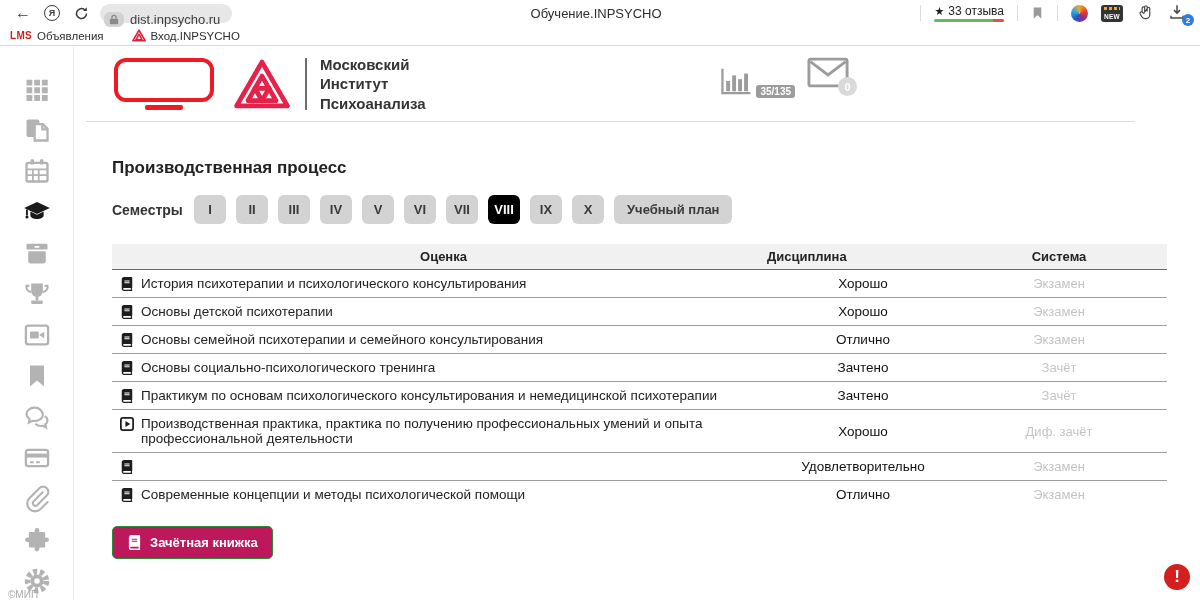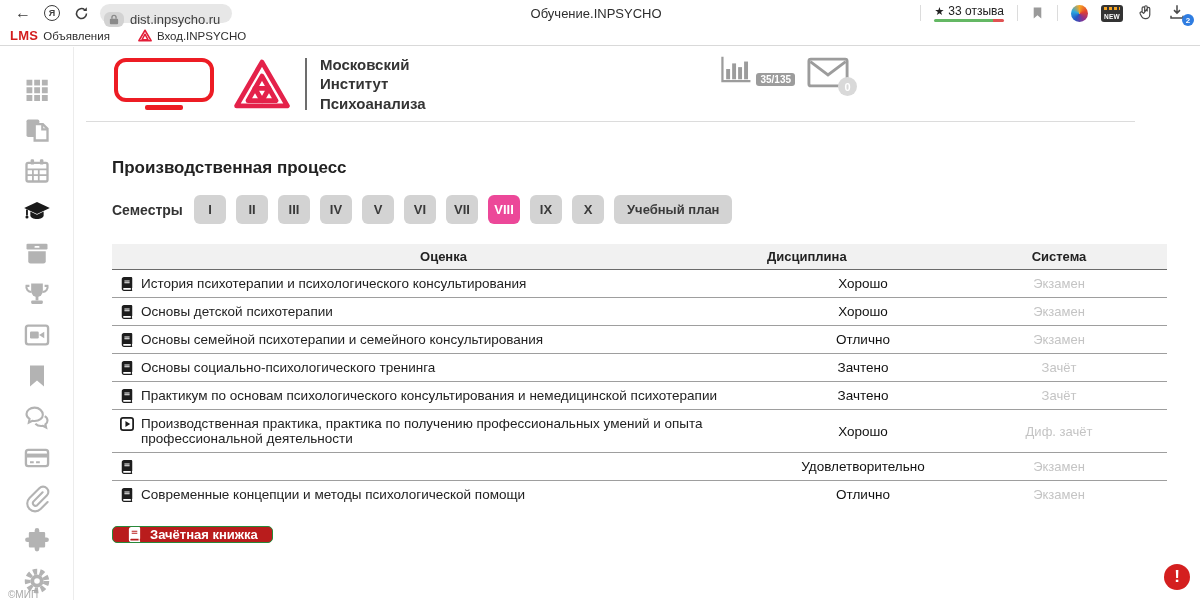--- a/index.html
+++ b/index.html
@@ -35,21 +35,21 @@
   .new-ext::before { content:""; position:absolute; top:2px; left:3px; right:3px; height:3px;
     background:repeating-linear-gradient(90deg,#f5a623 0 3px,#333 3px 5px); }
   .new-label { color:#fff; font-size:6.5px; font-weight:bold; padding-bottom:2px; letter-spacing:.3px; }
   .hand-ext svg { display:block; cursor:pointer; }
   .download-wrap { position:relative; width:22px; height:20px; cursor:pointer; }
   .dl-badge { position:absolute; right:-4px; bottom:-3px; width:12px; height:12px; border-radius:50%;
     background:#2f7de1; color:#fff; font-size:8px; font-weight:bold; display:flex; align-items:center; justify-content:center; }
 
   .bookmarks { height:19px; display:flex; align-items:center; gap:7px; padding:0 10px; }
   .bm-item { display:flex; align-items:center; gap:5px; font-size:11.5px; color:#2e2e2e; cursor:pointer; }
-  .lms-glyph { color:#d31d1d; font-size:13px; font-weight:bold; letter-spacing:.3px; }
+  .lms-glyph { color:#d31d1d; font-size:10px; font-weight:bold; letter-spacing:.3px; }
   .bm-sep { width:14px; }
 
   
   .app { position:absolute; top:47px; left:0; right:0; bottom:0; display:flex; }
   .sidebar { width:74px; flex:none; border-right:1px solid #ececec; position:relative;
     display:flex; flex-direction:column; align-items:center; padding-top:28px; gap:13px; }
   .s-icon { width:28px; height:28px; color:#b3b3b3; flex:none; cursor:pointer; }
   .s-icon svg { width:100%; height:100%; display:block; }
   .s-icon.active { color:#1a1a1a; }
   .copyright { position:absolute; bottom:0; left:8px; font-size:10px; color:#a8a8a8; }
@@ -60,55 +60,55 @@
   .site-header { height:74px; display:flex; align-items:center; padding-left:38px; position:relative; }
   .instudy { position:relative; width:104px; height:56px; flex:none; cursor:pointer; }
   .instudy-frame { position:absolute; inset:2px 2px 10px 2px; border:4px solid #ed1c24; border-radius:12px; }
   .instudy-text { position:absolute; left:-3px; top:12px; width:110px; text-align:center;
     font-size:26px; font-weight:bold; color:#161616; letter-spacing:-1.5px;
     text-shadow:2px 0 #fff,-2px 0 #fff,0 2px #fff,0 -2px #fff; }
   .instudy-stand { position:absolute; left:33px; bottom:2px; width:38px; height:5px; background:#ed1c24; border-radius:2px; }
   .mip-triangle { margin-left:18px; flex:none; }
   .logo-vdiv { width:2px; height:52px; background:#6d6d6d; margin:0 13px 0 15px; flex:none; }
   .institute-name { font-size:15px; font-weight:bold; color:#343434; line-height:1.27; }
-  .hdr-chart { position:absolute; left:645px; top:8px; text-align:center; color:#9c9c9c; cursor:pointer; }
+  .hdr-chart { position:absolute; left:645px; top:20px; text-align:center; color:#9c9c9c; cursor:pointer; }
   .chart-badge { margin-top:1px; background:#9c9c9c; color:#fff; font-size:10px; font-weight:bold;
     border-radius:3px; padding:1px 4px; display:inline-block; }
   .hdr-mail { position:absolute; left:733px; top:10px; color:#9c9c9c; cursor:pointer; }
   .mail-badge { position:absolute; right:-8px; bottom:-4px; width:19px; height:19px; border-radius:50%;
     background:#d9d9d9; color:#fff; font-size:11px; font-weight:bold;
     display:flex; align-items:center; justify-content:center; }
   .header-rule { border-bottom:1px solid #dcdcdc; margin:0 65px 0 12px; }
 
   
   .page-title { margin:36px 0 0 38px; font-size:17px; font-weight:bold; color:#222; }
   .semesters { margin:17px 0 0 38px; display:flex; align-items:center; }
   .sem-label { font-size:14px; font-weight:bold; color:#333; width:82px; flex:none; }
   .tabs { display:flex; gap:10px; align-items:center; }
   .tab { background:#d3d3d3; color:#3a3a3a; font-weight:bold; font-size:13px; border-radius:6px;
     padding:7px 0; min-width:32px; text-align:center; cursor:pointer; white-space:nowrap; }
   .tab.wide { padding:7px 13px; }
-  .tab.active { background:#ec4899; color:#fff; }
+  .tab.active { background:#000000; color:#fff; }
 
   .grades-table { margin:20px 33px 0 38px; font-size:13.5px; }
   .t-head, .t-row { display:grid; grid-template-columns:1fr 192px 200px; align-items:center; }
   .t-head { background:#f1f1f1; font-weight:bold; font-size:13px; color:#222;
     padding:5px 8px; border-bottom:1px solid #6b6b6b; }
   .t-row { padding:6px 8px; border-bottom:1px solid #9e9e9e; cursor:pointer; }
   .t-row:last-child { border-bottom:none; }
   .cell-disc { display:flex; align-items:flex-start; gap:7px; color:#222; padding-right:30px; }
   .row-ico { width:14px; height:14px; flex:none; margin-top:1px; color:#1d1d1d; }
   .row-ico svg { width:100%; height:100%; display:block; }
   .cell-grade { font-weight:normal; color:#111; text-align:center; }
   .cell-system { color:#c4c4c4; text-align:center; font-size:13px; }
 
   .footer-row { margin:18px 33px 0 38px; }
-  .gradebook-btn { display:inline-flex; align-items:center; gap:8px; background:#b91c1c;
+  .gradebook-btn { display:inline-flex; align-items:center; gap:8px; background:#be185d;
     border:1px solid #27893a; color:#fff; font-weight:bold; font-size:13px;
-    font-family:"Liberation Sans",sans-serif; padding:0 14px; border-radius:5px; cursor:pointer; }
+    font-family:"Liberation Sans",sans-serif; padding:8px 14px; border-radius:5px; cursor:pointer; }
   .gradebook-btn .row-ico { color:#fff; margin-top:0; width:15px; height:15px; }
   .alert-circle { position:absolute; right:10px; bottom:10px; width:26px; height:26px; border-radius:50%;
     background:#d41f1f; color:#fff; font-size:17px; font-weight:bold;
     display:flex; align-items:center; justify-content:center; cursor:pointer; }
 </style>
 </head>
 <body>
 
 <svg width="0" height="0" style="position:absolute">
   <symbol id="i-book" viewBox="0 0 16 16">

